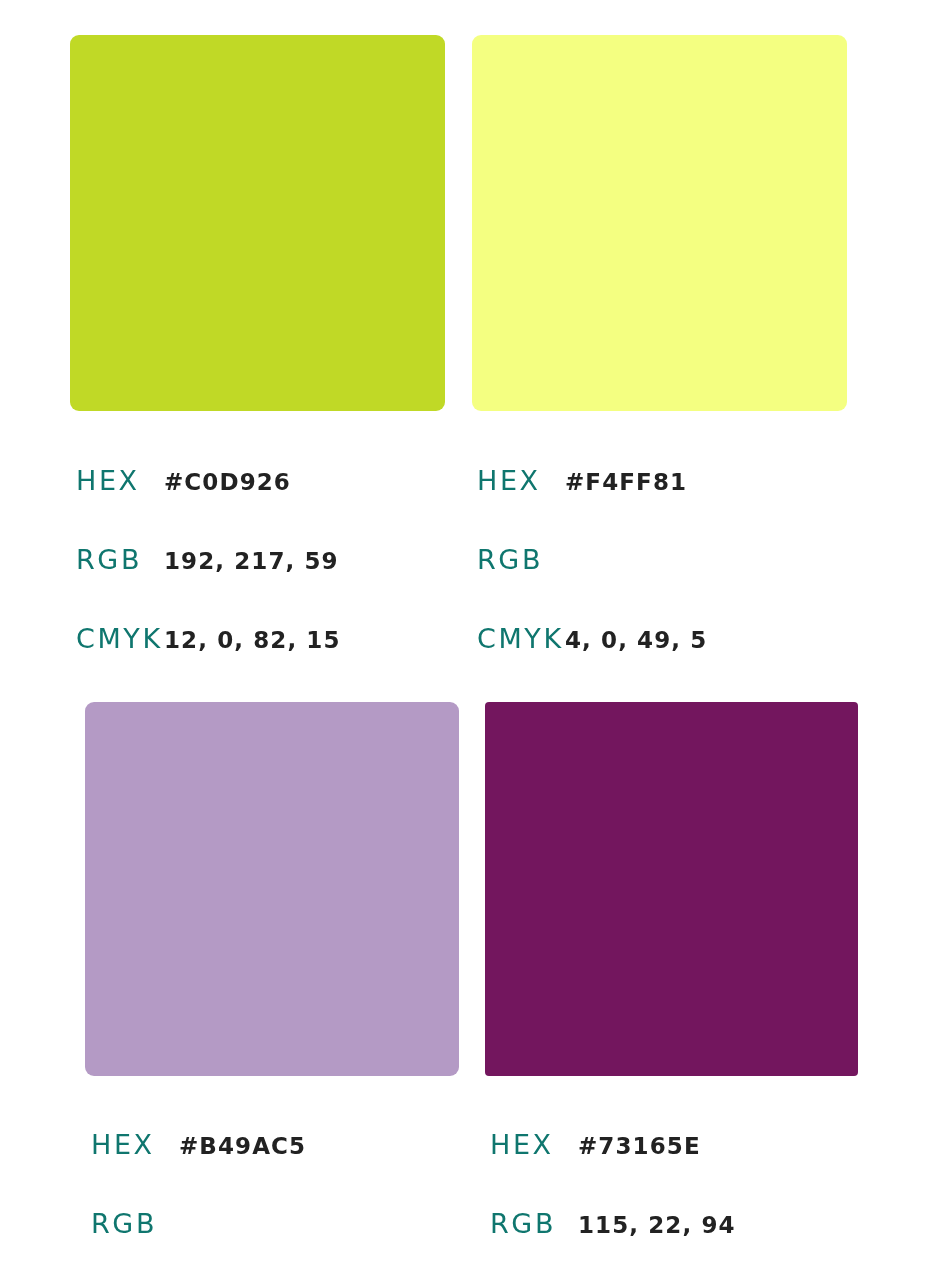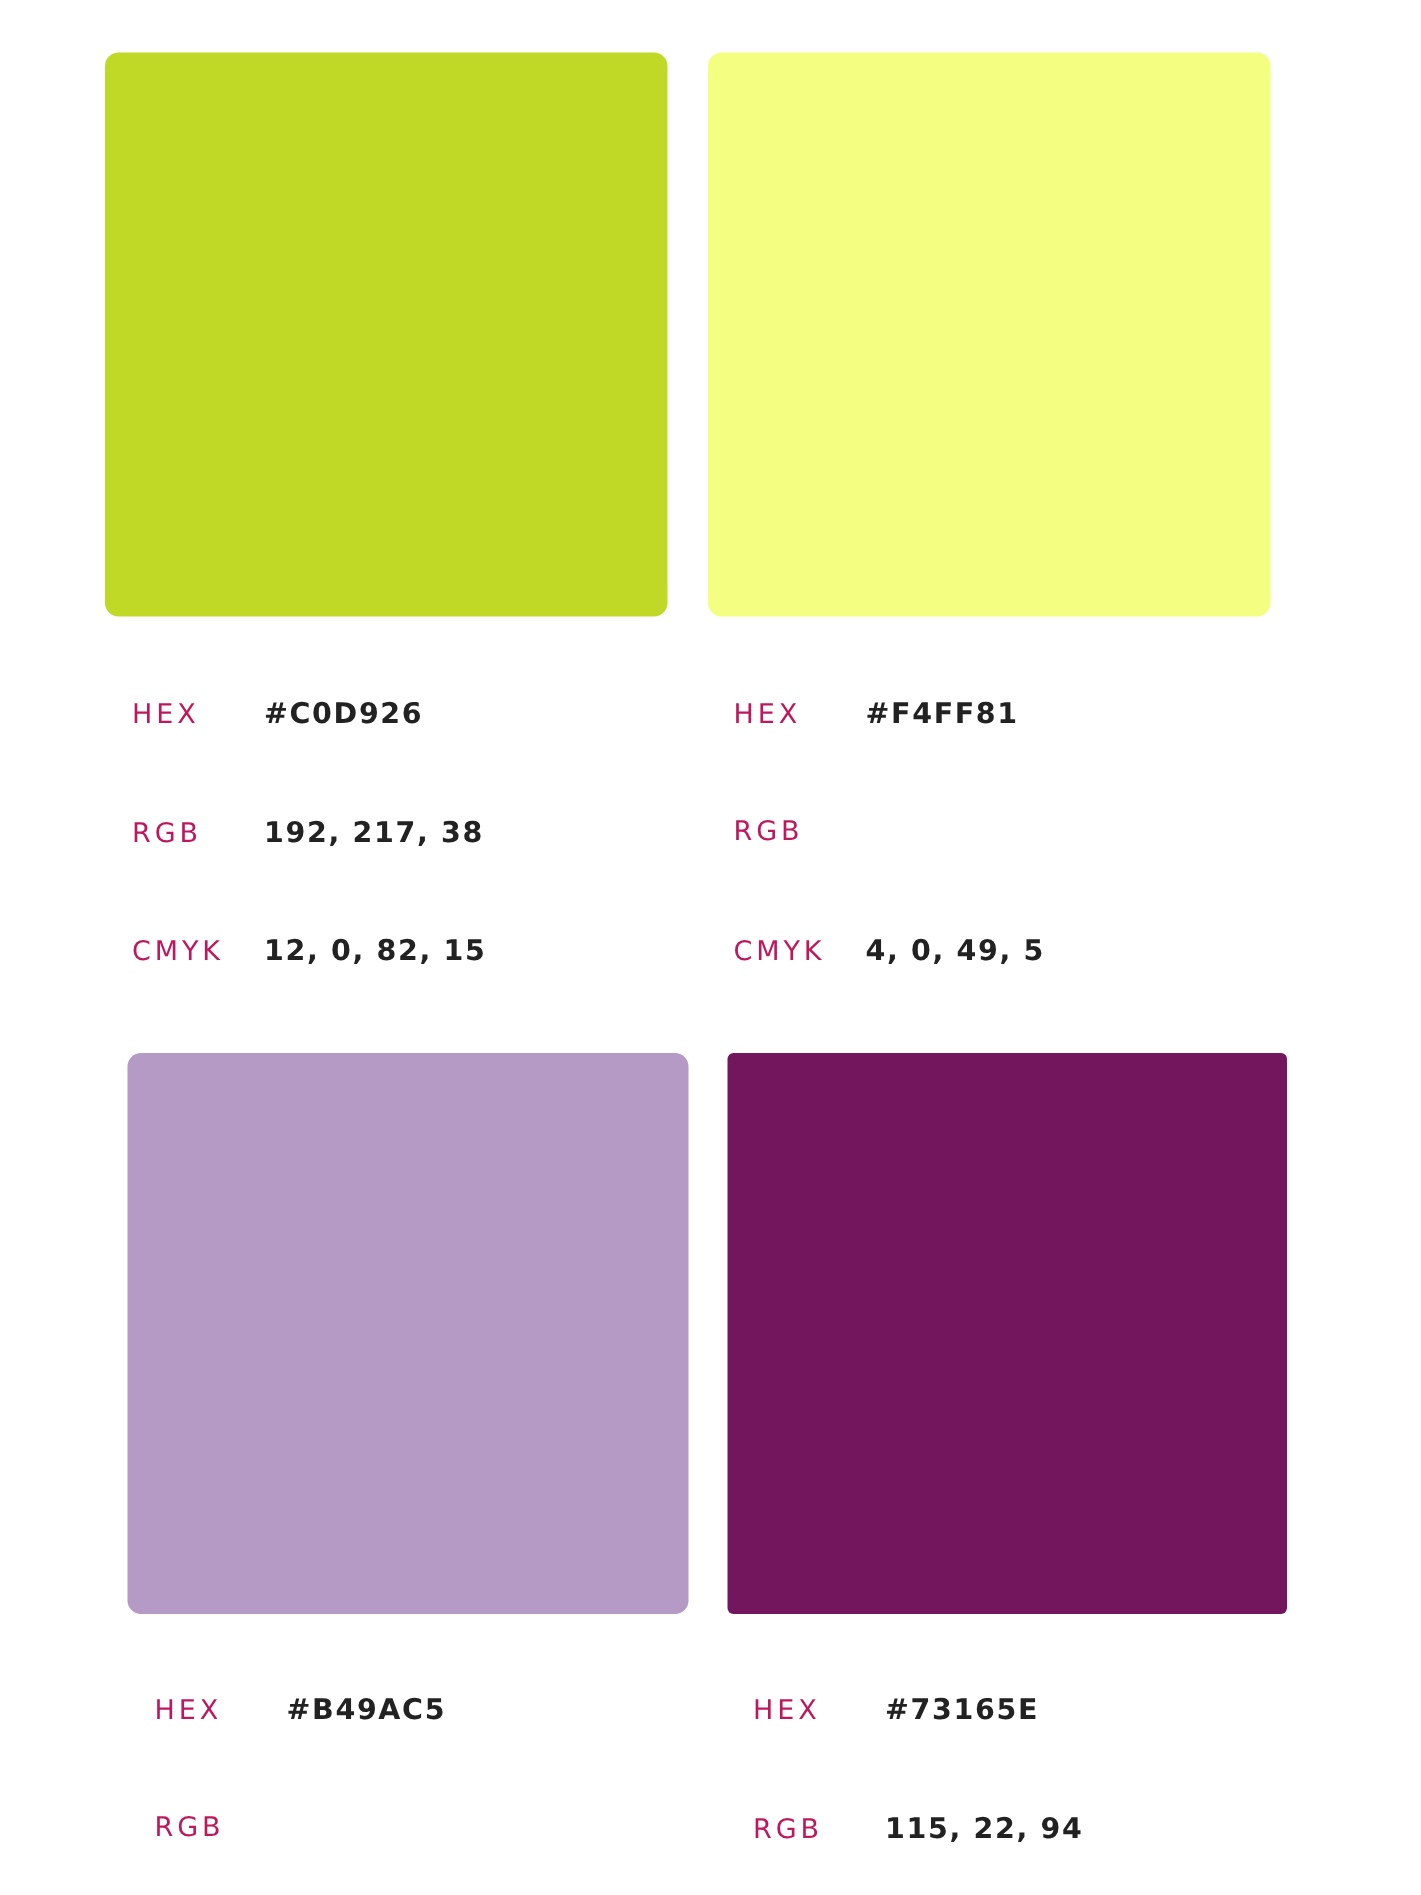--- a/index.html
+++ b/index.html
@@ -41,31 +41,30 @@
   }
 
   .row {
     display: flex;
     align-items: baseline;
     height: 79px;
   }
 
   .row-label {
     min-width: 88px;
-    font-size: 18px;
+    font-size: 27px;
     font-weight: 400;
     letter-spacing: 2.6px;
-    color: #be185d;
+    color: #0f766e;
     white-space: nowrap;
     flex: 0 0 auto;
-    margin-left: 12px;
   }
 
   .row-value {
-    font-size: 19px;
+    font-size: 23px;
     font-weight: 700;
     letter-spacing: 1.1px;
     color: #222222;
     white-space: nowrap;
   }
 </style>
 </head>
 <body style="background: rgb(255, 255, 255);">
 
 <div class="palette">
@@ -73,21 +72,21 @@
   <div class="block">
     <div class="swatch" style="left: 70px; top: 35px; width: 375px; height: 376px; background-color: rgb(192, 217, 38);"></div>
 
     <div class="info" style="left:76px; top:465px;">
       <div class="row">
         <span class="row-label">HEX</span>
         <span class="row-value">#C0D926</span>
       </div>
       <div class="row">
         <span class="row-label">RGB</span>
-        <span class="row-value">192, 217, 38</span>
+        <span class="row-value">192, 217, 59</span>
       </div>
       <div class="row">
         <span class="row-label">CMYK</span>
         <span class="row-value">12, 0, 82, 15</span>
       </div>
     </div>
   </div>
 
   <div class="block">
     <div class="swatch" style="left: 472px; top: 35px; width: 375px; height: 376px; background-color: rgb(244, 255, 129);"></div>

